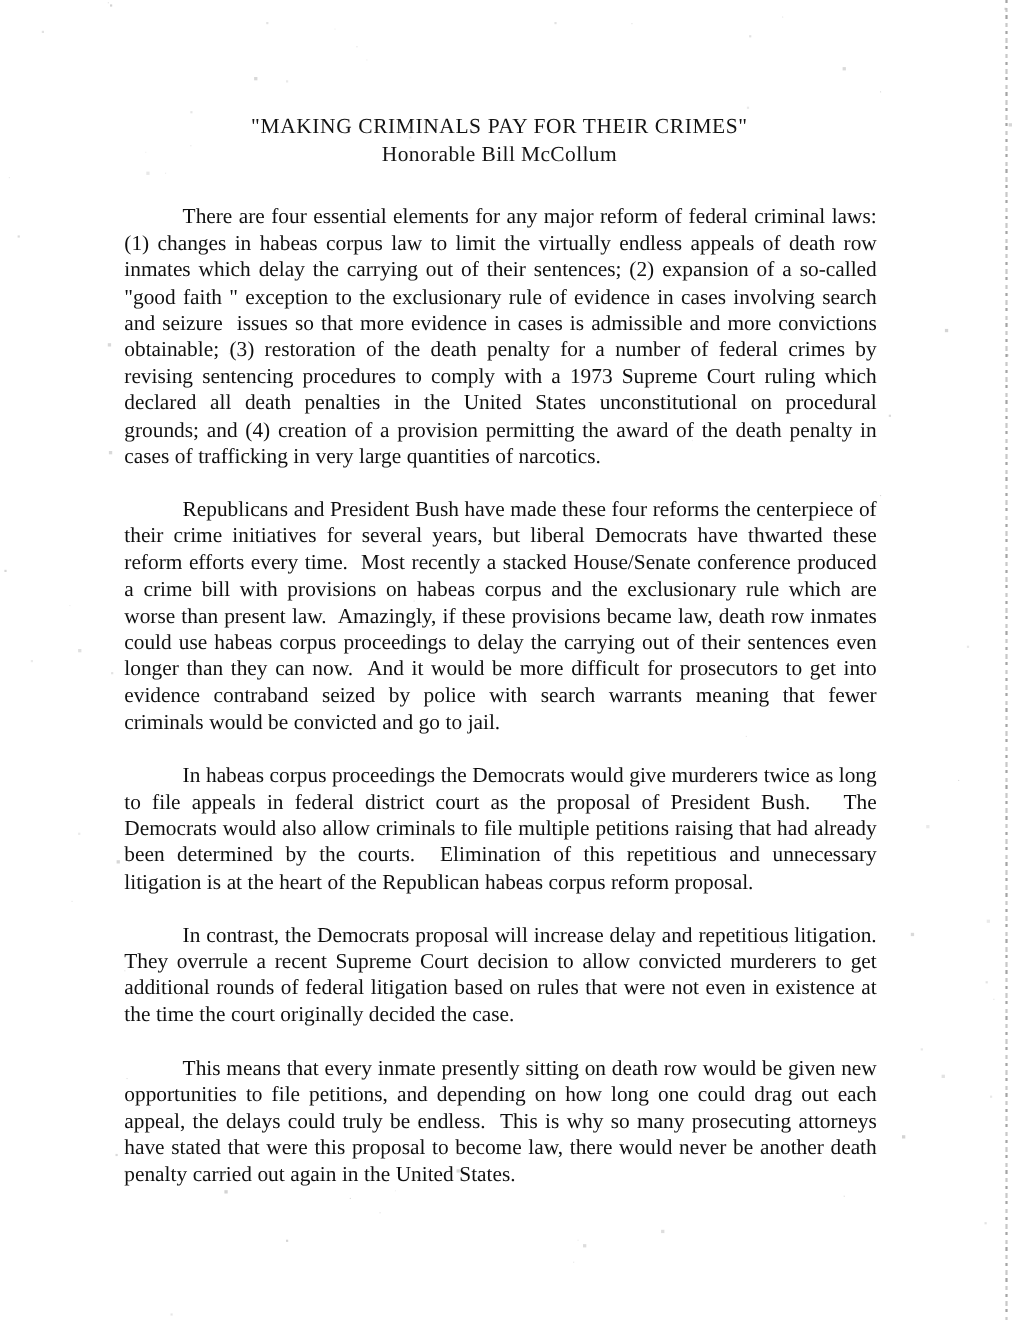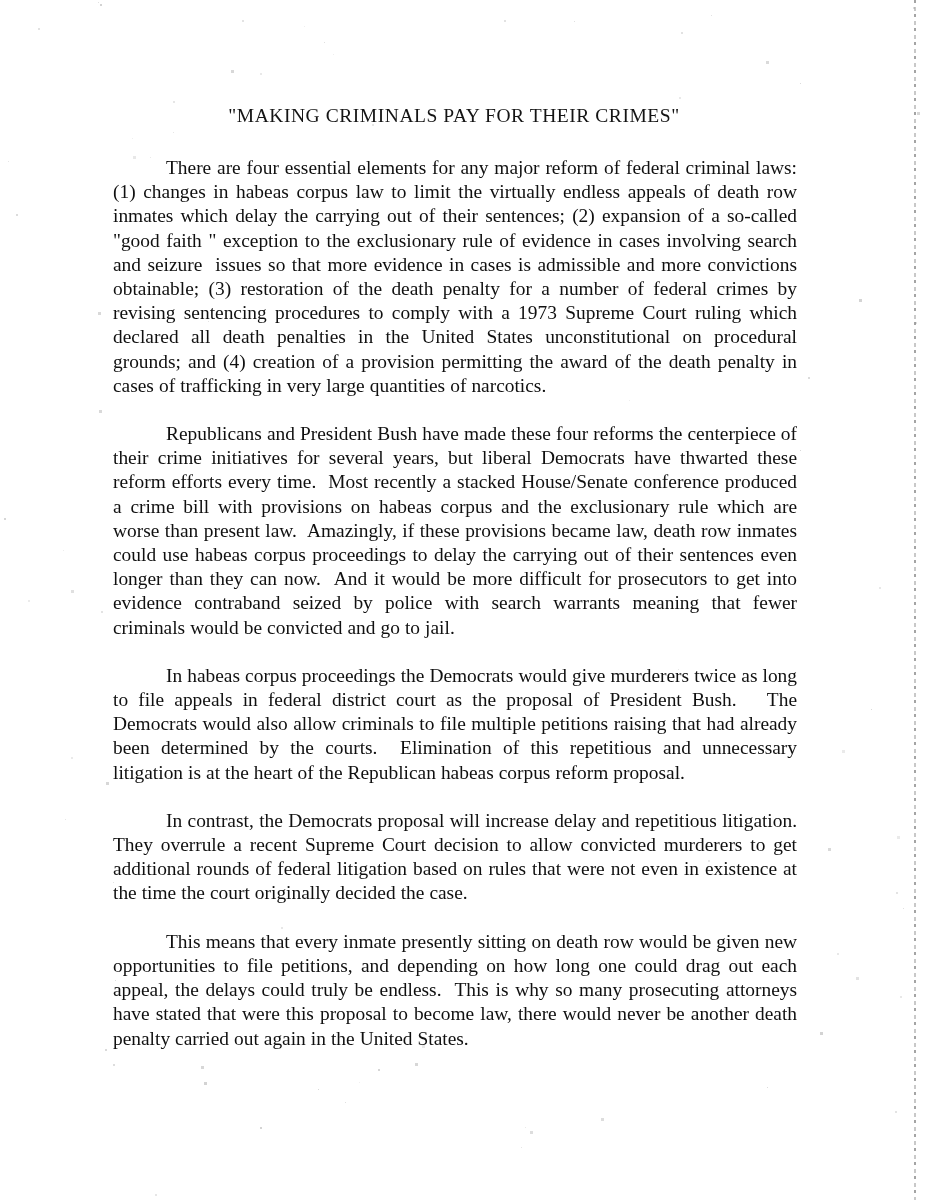--- a/index.html
+++ b/index.html
@@ -39,21 +39,21 @@
     font-size: 19.5px;
     line-height: 26px;
     letter-spacing: 0.35px;
     color: #141414;
   }
 
   
   #body-text {
     position: absolute;
     left: 113px;
-    top: 156px;
+    top: 186px;
     width: 684px;
   }
 
   .para {
     font-size: 19.4px;
     line-height: 24.2px;
     text-align: justify;
     text-justify: inter-word;
     text-indent: 53px;
     margin: 0 0 24px 0;
@@ -114,20 +114,21 @@
     height: 2px;
   }
 </style>
 </head>
 <body>
 
 <div id="page">
 
   <div id="heading">
     <div id="doc-title">"MAKING CRIMINALS PAY FOR THEIR CRIMES"</div>
+    <div id="doc-author">Honorable Bill McCollum</div>
   </div>
 
   <div id="body-text">
     <p class="para">There are four essential elements for any major reform of federal criminal laws: (1) changes in habeas corpus law to limit the virtually endless appeals of death row inmates which delay the carrying out of their sentences; (2) expansion of a so-called "good faith " exception to the exclusionary rule of evidence in cases involving search and seizure  issues so that more evidence in cases is admissible and more convictions obtainable; (3) restoration of the death penalty for a number of federal crimes by revising sentencing procedures to comply with a 1973 Supreme Court ruling which declared all death penalties in the United States unconstitutional on procedural grounds; and (4) creation of a provision permitting the award of the death penalty in cases of trafficking in very large quantities of narcotics.</p>
     <p class="para">Republicans and President Bush have made these four reforms the centerpiece of their crime initiatives for several years, but liberal Democrats have thwarted these reform efforts every time.  Most recently a stacked House/Senate conference produced a crime bill with provisions on habeas corpus and the exclusionary rule which are worse than present law.  Amazingly, if these provisions became law, death row inmates could use habeas corpus proceedings to delay the carrying out of their sentences even longer than they can now.  And it would be more difficult for prosecutors to get into evidence contraband seized by police with search warrants meaning that fewer criminals would be convicted and go to jail.</p>
     <p class="para">In habeas corpus proceedings the Democrats would give murderers twice as long to file appeals in federal district court as the proposal of President Bush.   The Democrats would also allow criminals to file multiple petitions raising that had already been determined by the courts.  Elimination of this repetitious and unnecessary litigation is at the heart of the Republican habeas corpus reform proposal.</p>
     <p class="para">In contrast, the Democrats proposal will increase delay and repetitious litigation.  They overrule a recent Supreme Court decision to allow convicted murderers to get additional rounds of federal litigation based on rules that were not even in existence at the time the court originally decided the case.</p>
     <p class="para">This means that every inmate presently sitting on death row would be given new opportunities to file petitions, and depending on how long one could drag out each appeal, the delays could truly be endless.  This is why so many prosecuting attorneys have stated that were this proposal to become law, there would never be another death penalty carried out again in the United States.</p>
   </div>
 

